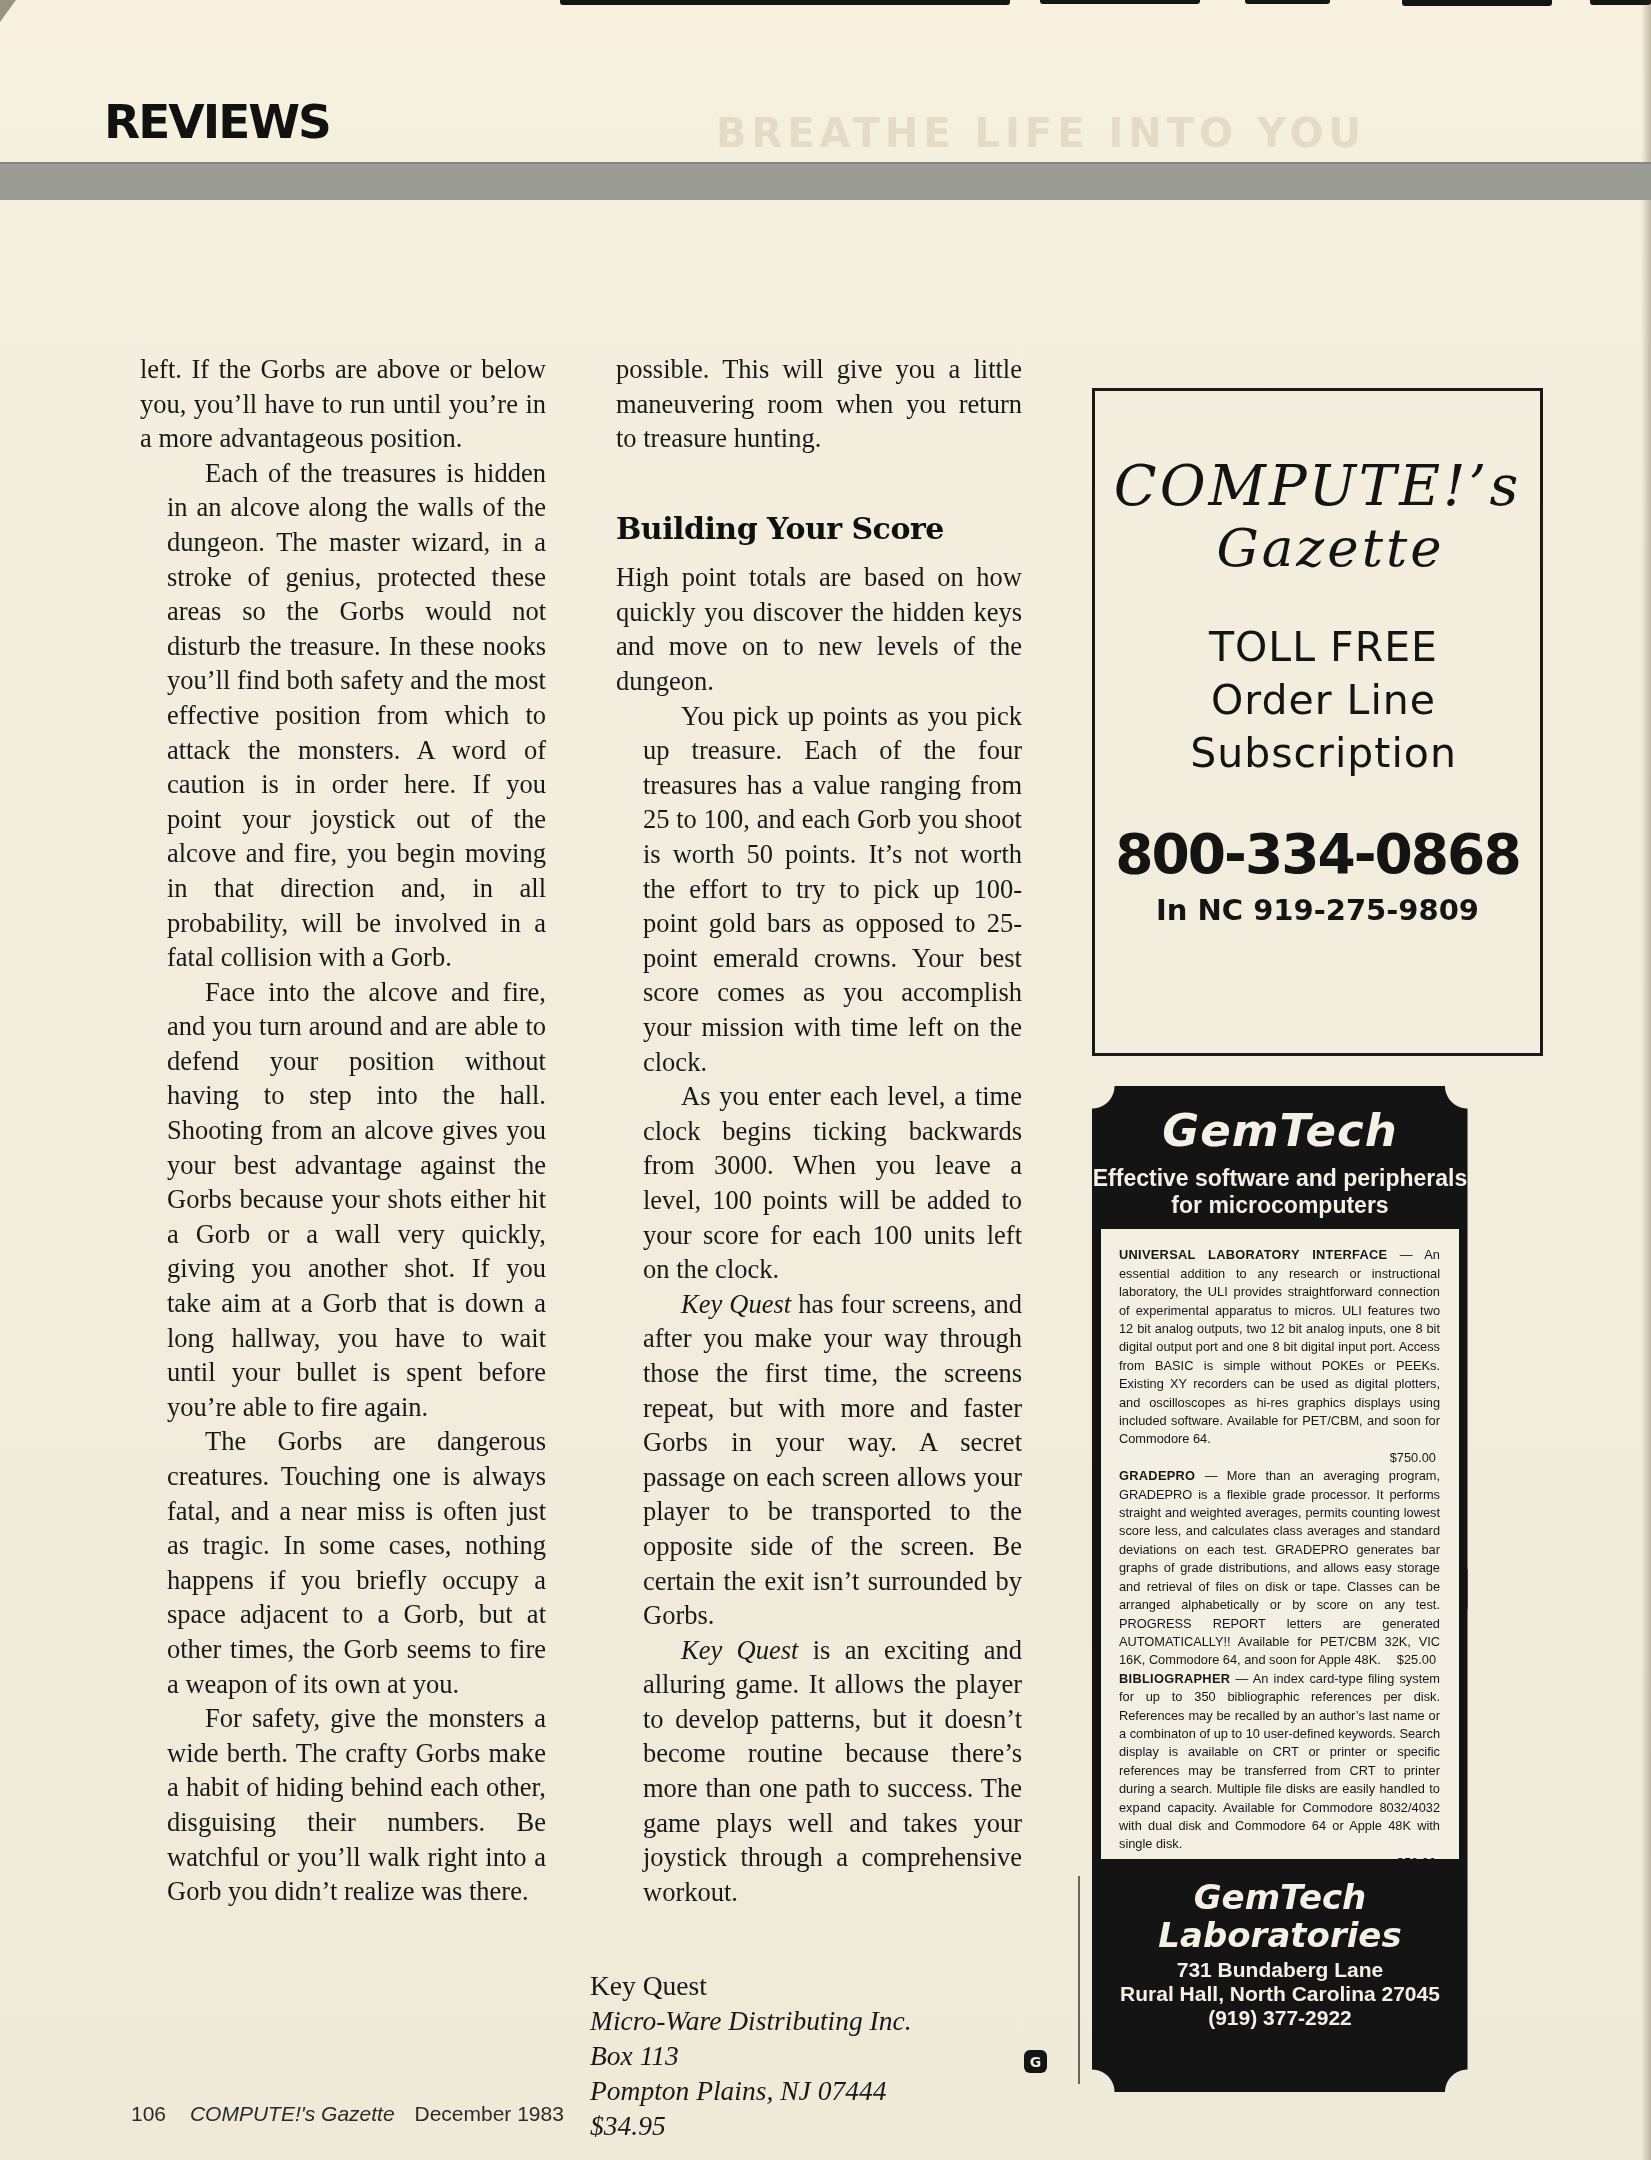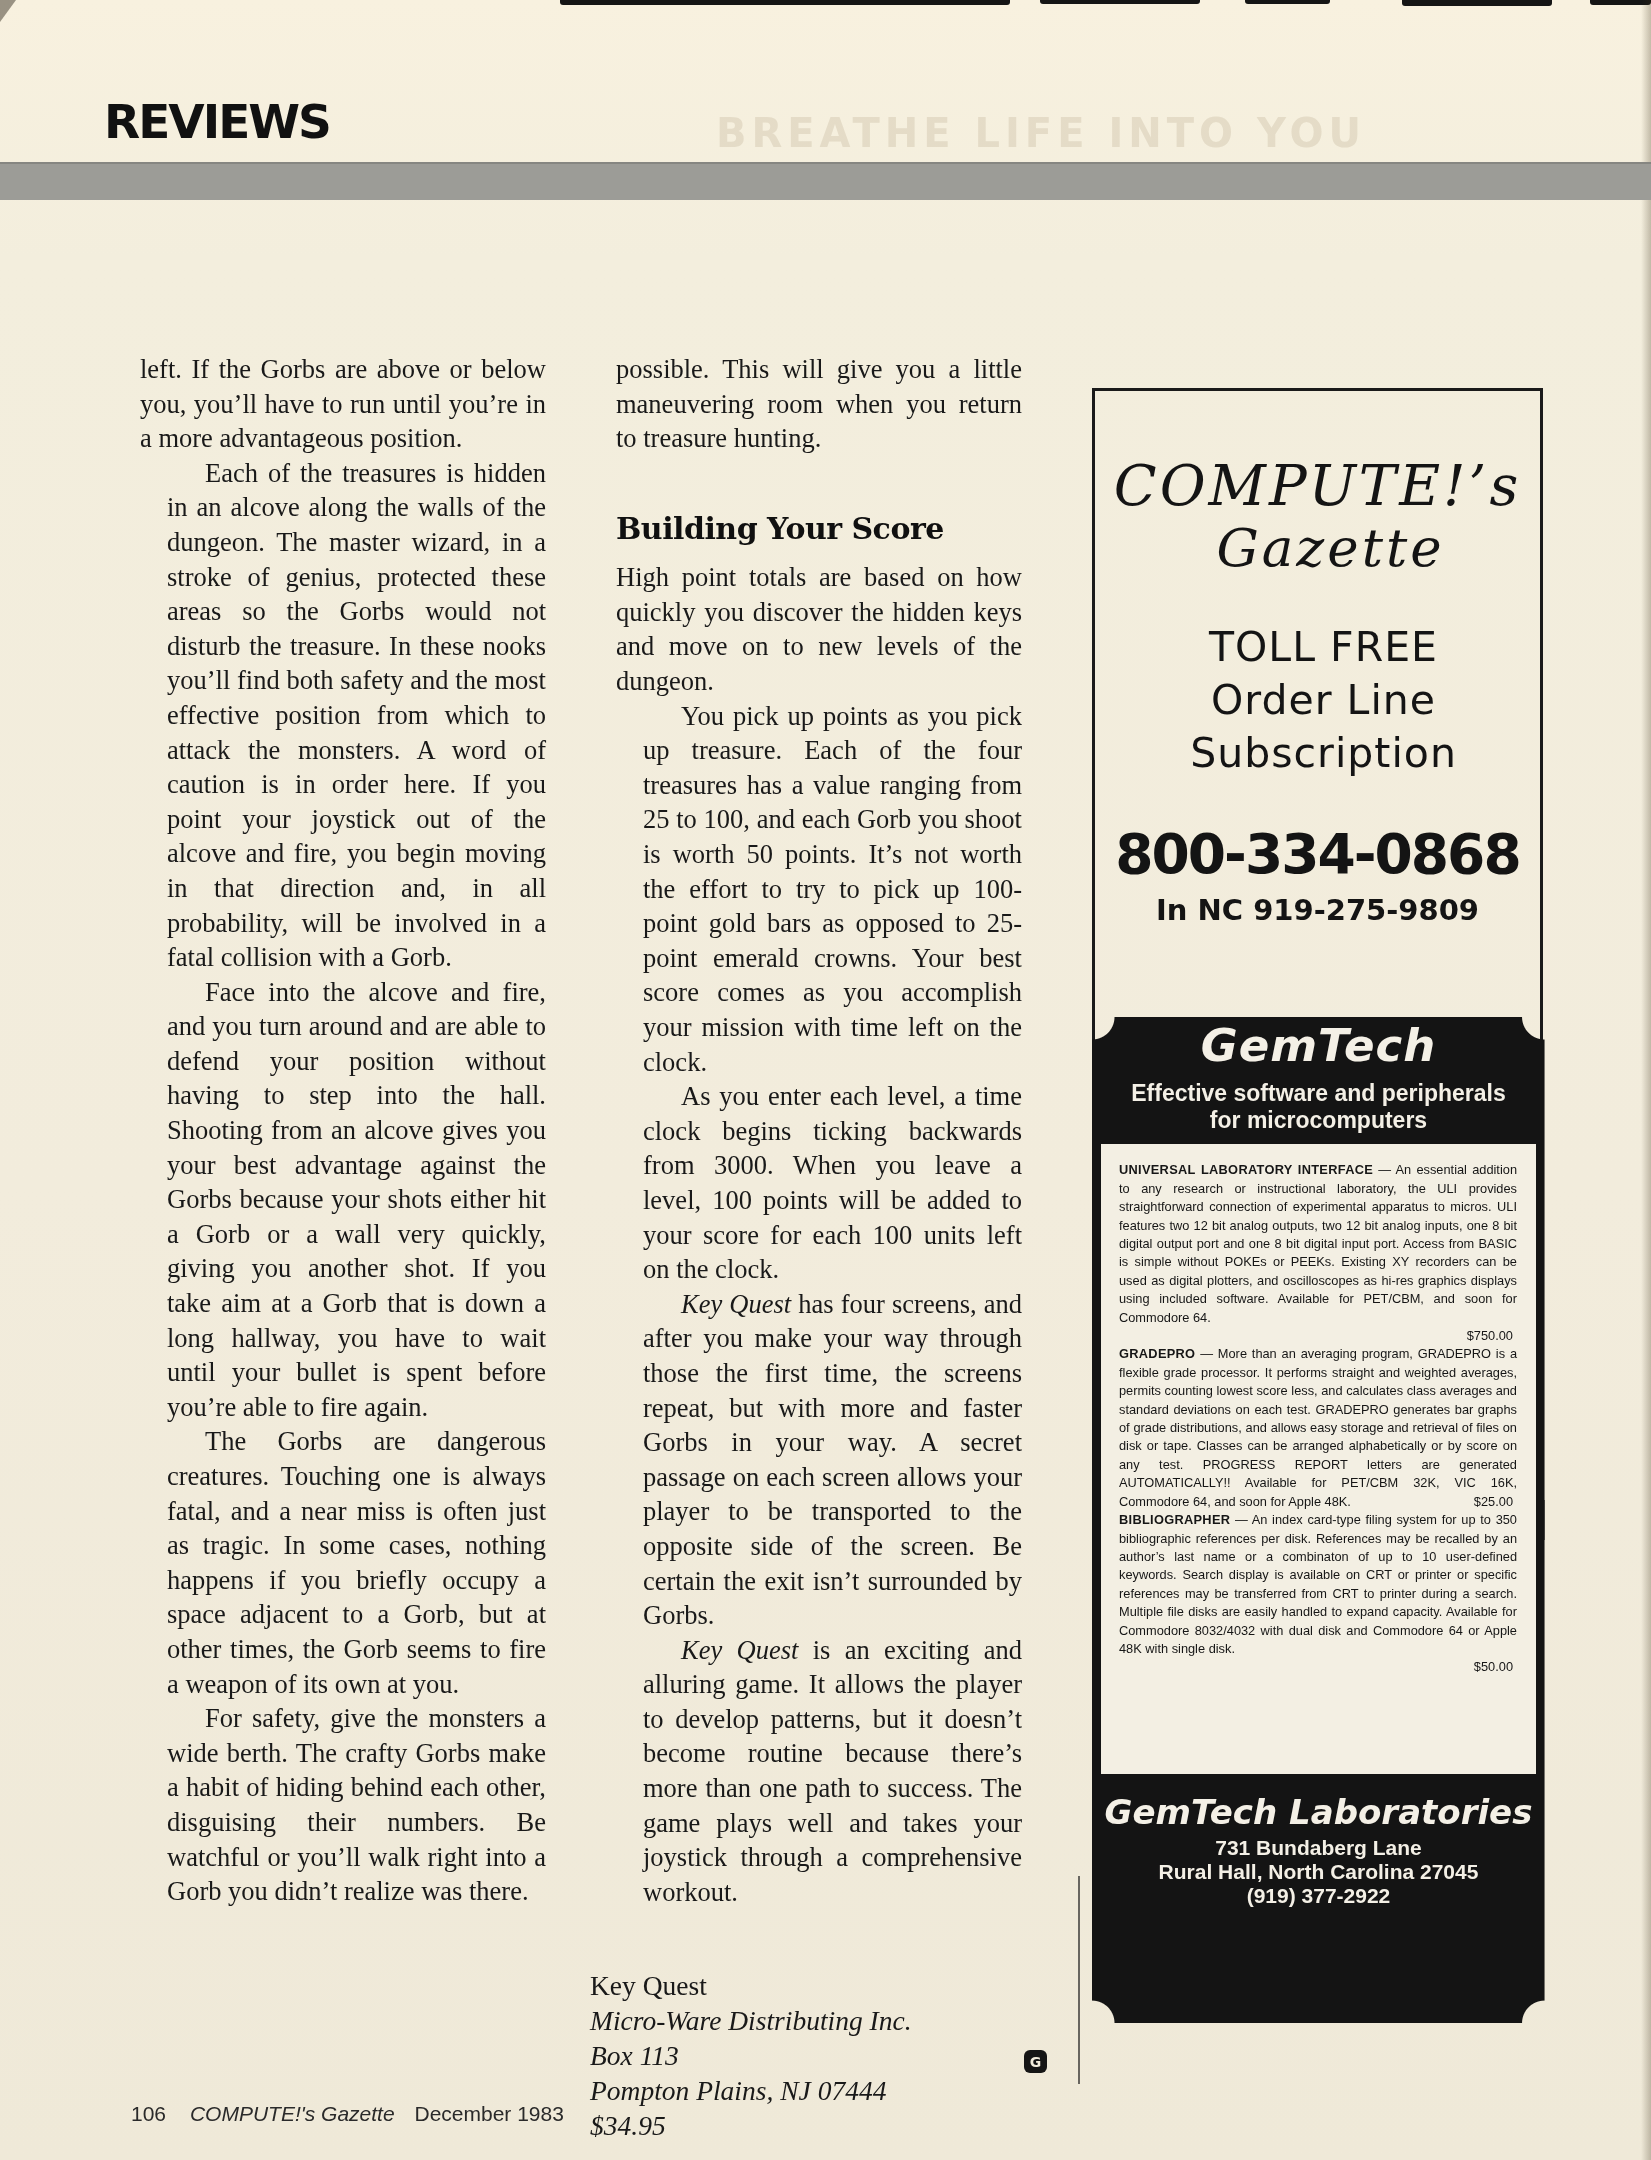--- a/index.html
+++ b/index.html
@@ -52,22 +52,22 @@
     font-size:56px;line-height:1.05;letter-spacing:3px;}
   .brand2{margin-top:4px;font-family:"DejaVu Serif",serif;font-style:italic;
     font-size:53px;line-height:1.05;letter-spacing:3px;padding-left:26px;}
   .sublines{margin-top:46px;font-family:"DejaVu Sans",sans-serif;font-size:41px;
     line-height:53px;letter-spacing:1px;padding-left:12px;}
   .ad-sub .phone{margin-top:44px;font-family:"DejaVu Sans",sans-serif;font-weight:bold;
     font-size:55px;letter-spacing:-2px;line-height:1.1;}
   .ad-sub .local{margin-top:8px;font-family:"DejaVu Sans",sans-serif;font-weight:bold;
     font-size:29px;}
   
-  .ad-gem{position:absolute;left:1092px;top:1017px;width:453px;height:1006px;
-    color:#f4f0e6;text-align:center;box-sizing:border-box;padding-top:4px;overflow:hidden;
+  .ad-gem{position:absolute;left:1092px;top:1086px;width:376px;height:1006px;
+    color:#f4f0e6;text-align:center;box-sizing:border-box;padding-top:20px;overflow:hidden;
     background:
       radial-gradient(circle at 0 0,transparent 0 22px,#141414 23px) 0 0/52% 52% no-repeat,
       radial-gradient(circle at 100% 0,transparent 0 22px,#141414 23px) 100% 0/52% 52% no-repeat,
       radial-gradient(circle at 0 100%,transparent 0 22px,#141414 23px) 0 100%/52% 52% no-repeat,
       radial-gradient(circle at 100% 100%,transparent 0 22px,#141414 23px) 100% 100%/52% 52% no-repeat;}
   .gname1,.gname2{font-family:"DejaVu Sans",sans-serif;font-weight:bold;font-style:italic;
     font-size:45px;line-height:1.12;letter-spacing:1px;}
   .gtag{font-family:"Liberation Sans",sans-serif;font-weight:bold;font-size:23px;line-height:27px;}
   .gtag.first{margin-top:9px;}
   .gpanel{margin:10px 9px 0 9px;height:630px;background:#f3efe3;box-sizing:border-box;

